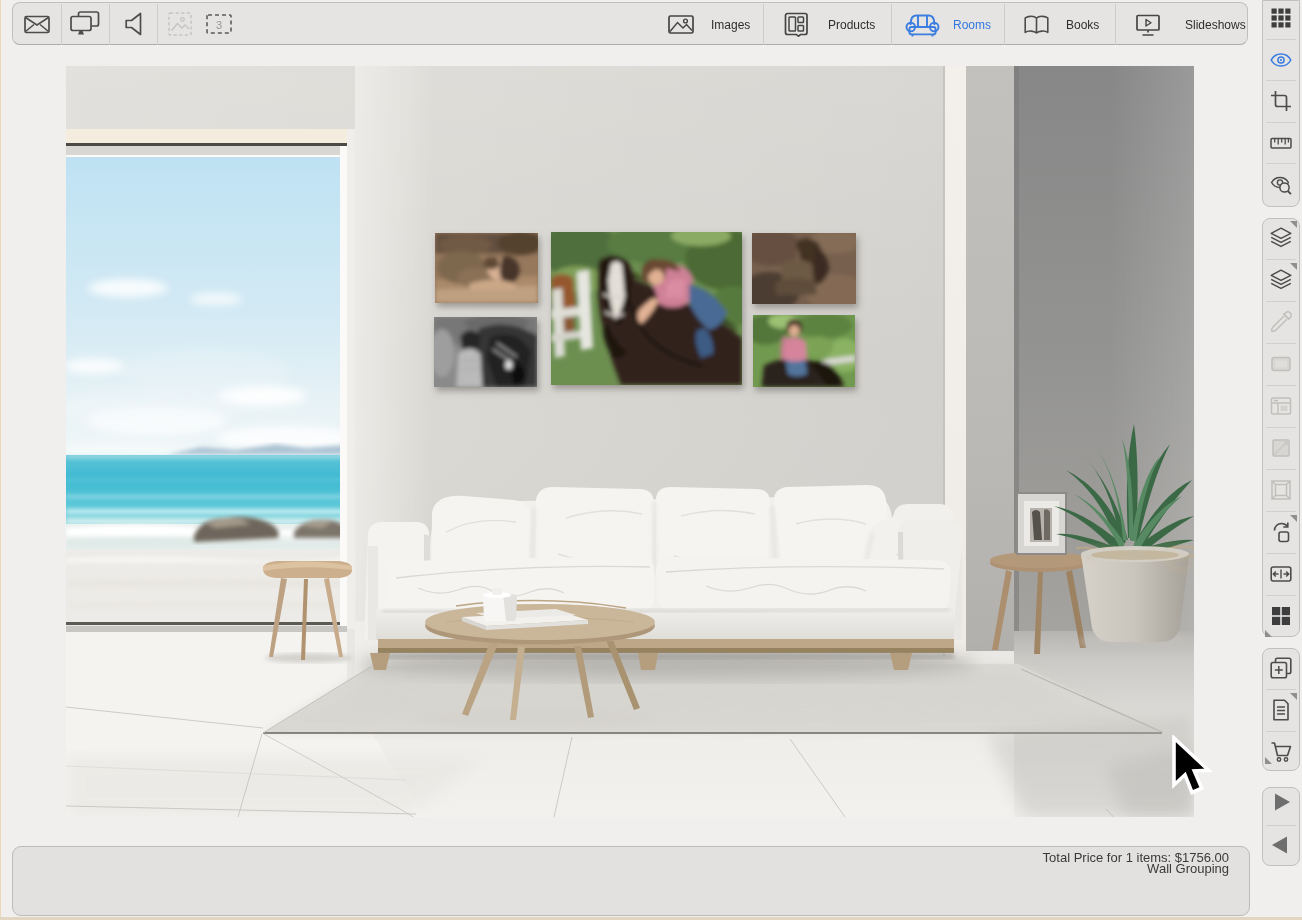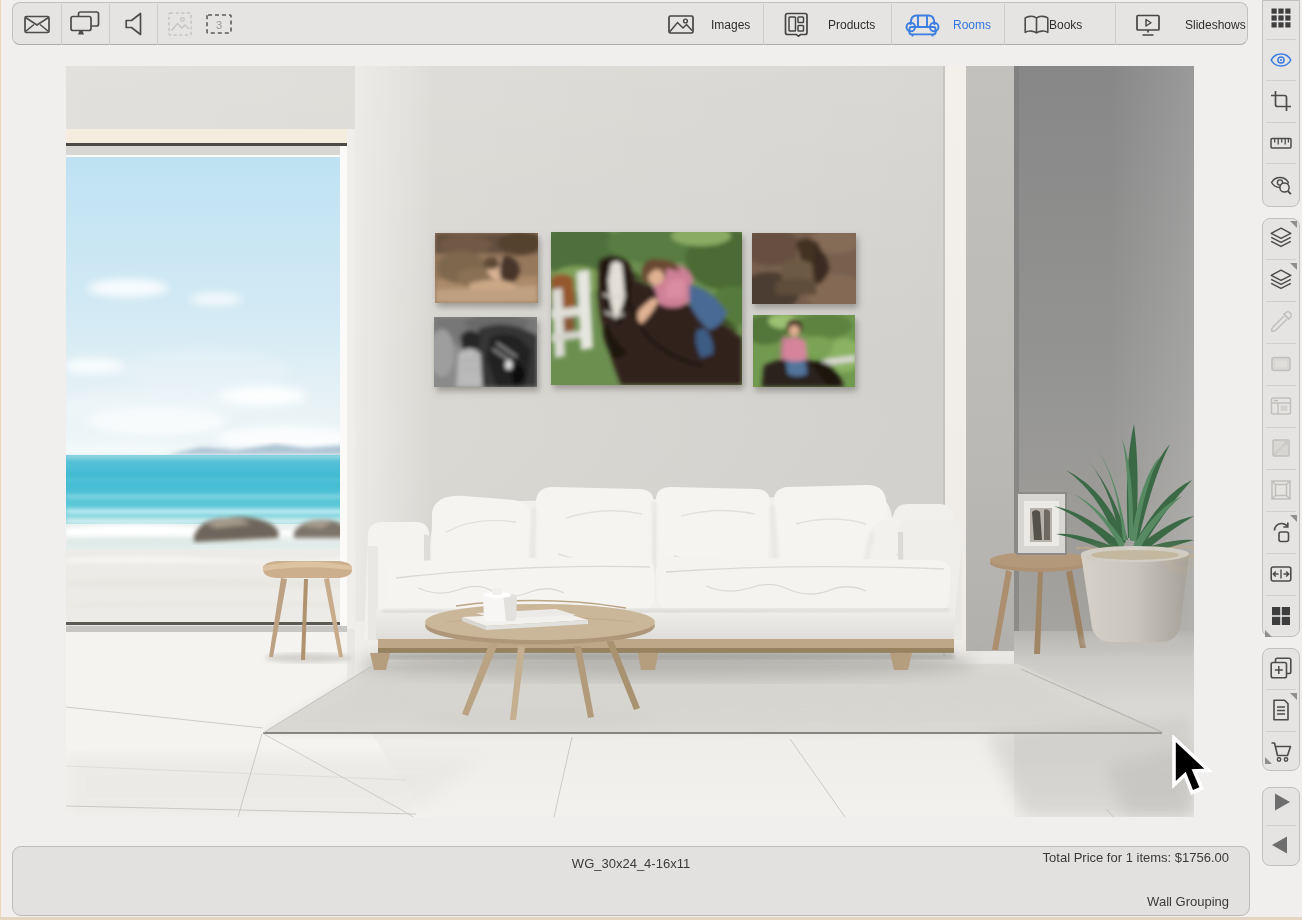--- a/index.html
+++ b/index.html
@@ -527,21 +527,21 @@
       <rect x="4.4" y="15" width="26.2" height="7.4" rx="2.2" fill="none" stroke="#3b7de0" stroke-width="1.9"></rect>
       <path d="M7.5 22.6 L7.5 24.6 M27.5 22.6 L27.5 24.6" stroke="#3b7de0" stroke-width="1.9"></path>
     </svg>
     <span class="tab-label blue" style="margin-left:13px;">Rooms</span>
   </div>
   <div class="tsep" style="left:991px;"></div>
   <div class="ticon" style="left:1011px;">
     <svg width="25" height="20" viewBox="0 0 25 20">
       <path d="M12.5 3 C10.5 1.2 7.5 1 4.5 1.6 C3 1.9 1.8 2.4 1.2 3 L1.2 17.4 C2.6 16.4 5 15.9 7.3 16.1 C9.4 16.3 11.4 17 12.5 18 C13.6 17 15.6 16.3 17.7 16.1 C20 15.9 22.4 16.4 23.8 17.4 L23.8 3 C23.2 2.4 22 1.9 20.5 1.6 C17.5 1 14.5 1.2 12.5 3 Z M12.5 3 L12.5 18" fill="none" stroke="#4c4c4c" stroke-width="1.6" stroke-linejoin="round"></path>
     </svg>
-    <span class="tab-label" style="">Books</span>
+    <span class="tab-label" style="margin-left:17px;">Books</span>
   </div>
   <div class="tsep" style="left:1102px;"></div>
   <div class="ticon" style="left:1123px;">
     <svg width="24" height="23" viewBox="0 0 24 23">
       <rect x="1" y="2.5" width="22" height="14.5" rx="1" fill="none" stroke="#454545" stroke-width="1.7"></rect>
       <path d="M10 6.5 L15 9.75 L10 13 Z" fill="none" stroke="#454545" stroke-width="1.4" stroke-linejoin="round"></path>
       <path d="M12 17 L12 19.5 M6.5 22 L17.5 22" stroke="#454545" stroke-width="1.7"></path>
     </svg>
     <span class="tab-label" style="margin-left:25px;">Slideshows</span>
   </div>
@@ -687,22 +687,21 @@
   <svg style="position:absolute;left:1271px;top:791px;" width="22" height="22" viewBox="0 0 22 22">
     <path d="M4 2.5 L19 11 L4 19.5 Z" fill="#6e6e6e"></path>
   </svg>
   <div class="ssep" style="top:825px;"></div>
   <svg style="position:absolute;left:1269px;top:834px;" width="22" height="22" viewBox="0 0 22 22">
     <path d="M18 2.5 L3 11 L18 19.5 Z" fill="#6e6e6e"></path>
   </svg>
 </div>
 
 <div class="bottom">
-  <div class="bline" style="top:9px;">WG_30x24_4-16x11</div>
   <div class="bright" style="top:3px;">Total Price for 1 items: $1756.00</div>
-  <div class="bright" style="top:47px;margin-left:24px;">Wall Grouping</div>
+  <div class="bright" style="top:14px;margin-left:24px;">Wall Grouping</div>
 </div>
 
 <div id="cursor" style="position:absolute; left:1169px; top:735px; width:46px; height:64px;">
 <svg width="44" height="62" viewBox="0 0 44 62">
   <path d="M5 3 L5 50 L16 39.8 L23 57.5 L32.8 53.2 L25.3 36 L39.5 35.3 Z" fill="#000000" stroke="#ffffff" stroke-width="3.6" stroke-linejoin="miter"></path>
 </svg>
 </div>
 
 </body></html>

